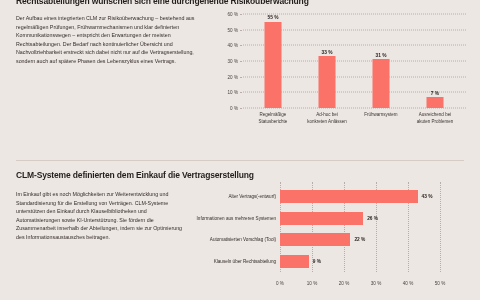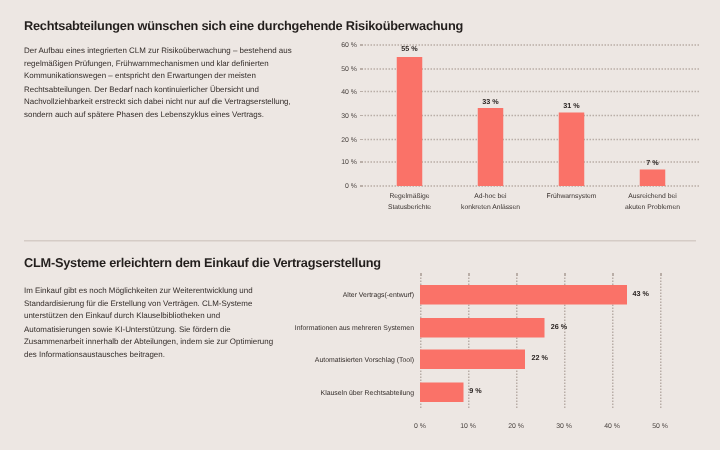--- a/index.html
+++ b/index.html
@@ -34,21 +34,21 @@
 
   .divider {
     position: absolute;
     left: 16px;
     right: 16px;
     height: 1px;
     background: #D5CCC6;
   }
 
   
-  #section-one { position: absolute; left: 0; top: 16px; width: 438px; height: 146px; }
+  #section-one { position: absolute; left: 0; top: 0; width: 438px; height: 146px; }
 
   #title-one {
     position: absolute;
     left: 16px;
     top: -4px;
   }
 
   #copy-one {
     position: absolute;
     left: 16px;
@@ -248,21 +248,21 @@
           <div>akuten Problemen</div>
         </div>
       </div>
     </div>
 </div>
 
 <div class="divider" style="top:160px;"></div>
 
 <div id="section-two">
 
-  <div id="title-two" class="section-title">CLM-Systeme erleichtern dem Einkauf die Vertragserstellung</div>
+  <div id="title-two" class="section-title">CLM-Systeme definierten dem Einkauf die Vertragserstellung</div>
 
   <div id="copy-two" class="body-copy">Im Einkauf gibt es noch Möglichkeiten zur Weiterentwicklung und Standardisierung für die Erstellung von Verträgen. CLM-Systeme unterstützen den Einkauf durch Klauselbibliotheken und Automatisierungen sowie KI-Unterstützung. Sie fördern die Zusammenarbeit innerhalb der Abteilungen, indem sie zur Optimierung des Informationsaustausches beitragen.</div>
 
   <div id="chart-two">
     <div class="plot"></div>
   <div class="vgrid" style="left: 92px;"></div>
       <div class="xtick" style="left: 92px;">0 %</div>
       <div class="vgrid" style="left: 124px;"></div>
       <div class="xtick" style="left: 124px;">10 %</div>
       <div class="vgrid" style="left: 156px;"></div>

